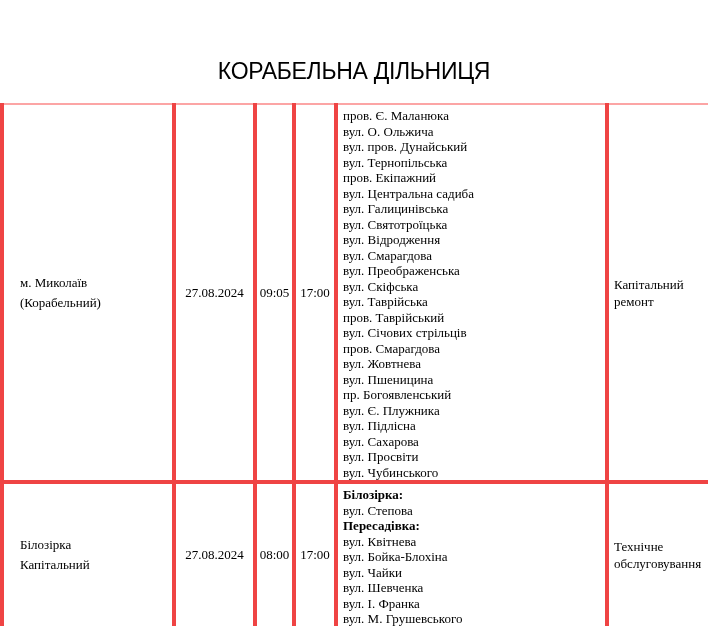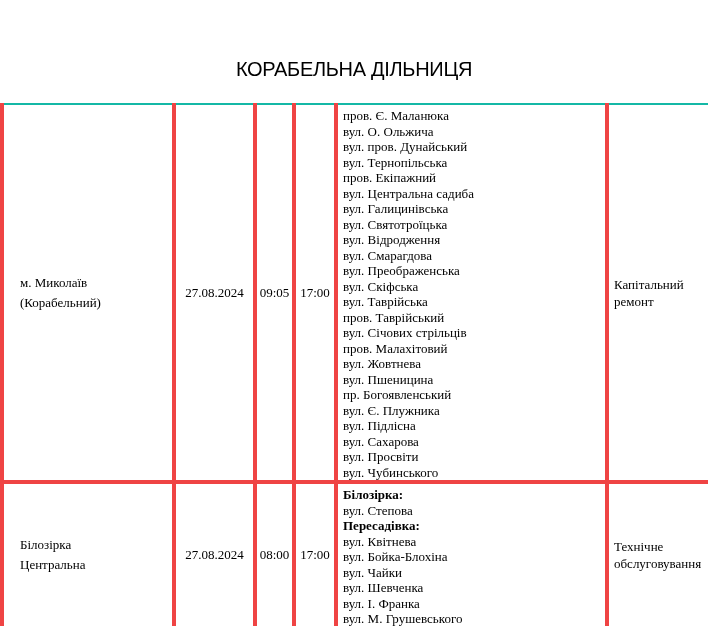--- a/index.html
+++ b/index.html
@@ -17,39 +17,39 @@
   }
   .title {
     position: absolute;
     top: 58px;
     left: 0;
     width: 708px;
     margin: 0;
     text-align: center;
     font-family: "Liberation Sans", sans-serif;
     font-weight: 400;
-    font-size: 20px;
+    font-size: 23px;
     letter-spacing: -0.3px;
     color: #000000;
   }
   table.schedule {
     position: absolute;
     top: 103px;
     left: 0;
     width: 708px;
     border-collapse: collapse;
     table-layout: fixed;
   }
   table.schedule td {
     border: 4px solid #ef4444;
     font-size: 13px;
     color: #000000;
     overflow: hidden;
   }
-  tr.row-1 td { border-top: 2px solid #14b8a6; }
+  tr.row-1 td { border-top: 2px solid #fca5a5; }
   tr.row-1 { height: 378px; }
   tr.row-2 { height: 141px; }
   td.c-last { border-right: none; }
   td.c-loc {
     vertical-align: middle;
     padding: 0 2px 0 16px;
   }
   td.c-loc .line { line-height: 20px; }
   td.c-date, td.c-time {
     text-align: center;
@@ -108,38 +108,38 @@
               <div class="line">вул. Центральна садиба</div>
               <div class="line">вул. Галицинівська</div>
               <div class="line">вул. Святотроїцька</div>
               <div class="line">вул. Відродження</div>
               <div class="line">вул. Смарагдова</div>
               <div class="line">вул. Преображенська</div>
               <div class="line">вул. Скіфська</div>
               <div class="line">вул. Таврійська</div>
               <div class="line">пров. Таврійський</div>
               <div class="line">вул. Січових стрільців</div>
-              <div class="line">пров. Малахітовий</div>
+              <div class="line">пров. Смарагдова</div>
               <div class="line">вул. Жовтнева</div>
               <div class="line">вул. Пшеницина</div>
               <div class="line">пр. Богоявленський</div>
               <div class="line">вул. Є. Плужника</div>
               <div class="line">вул. Підлісна</div>
               <div class="line">вул. Сахарова</div>
               <div class="line">вул. Просвіти</div>
               <div class="line">вул. Чубинського</div>
             </div>
         </td>
         <td class="c-work c-last">Капітальний ремонт</td>
       </tr>
       <tr class="row-2">
         <td class="c-loc">
           <div>
               <div class="line">Білозірка</div>
-              <div class="line">Центральна</div>
+              <div class="line">Капітальний</div>
             </div>
         </td>
         <td class="c-date">27.08.2024</td>
         <td class="c-time">08:00</td>
         <td class="c-time">17:00</td>
         <td class="c-streets">
           <div>
               <div class="line bold">Білозірка:</div>
               <div class="line">вул. Степова</div>
               <div class="line bold">Пересадівка:</div>

